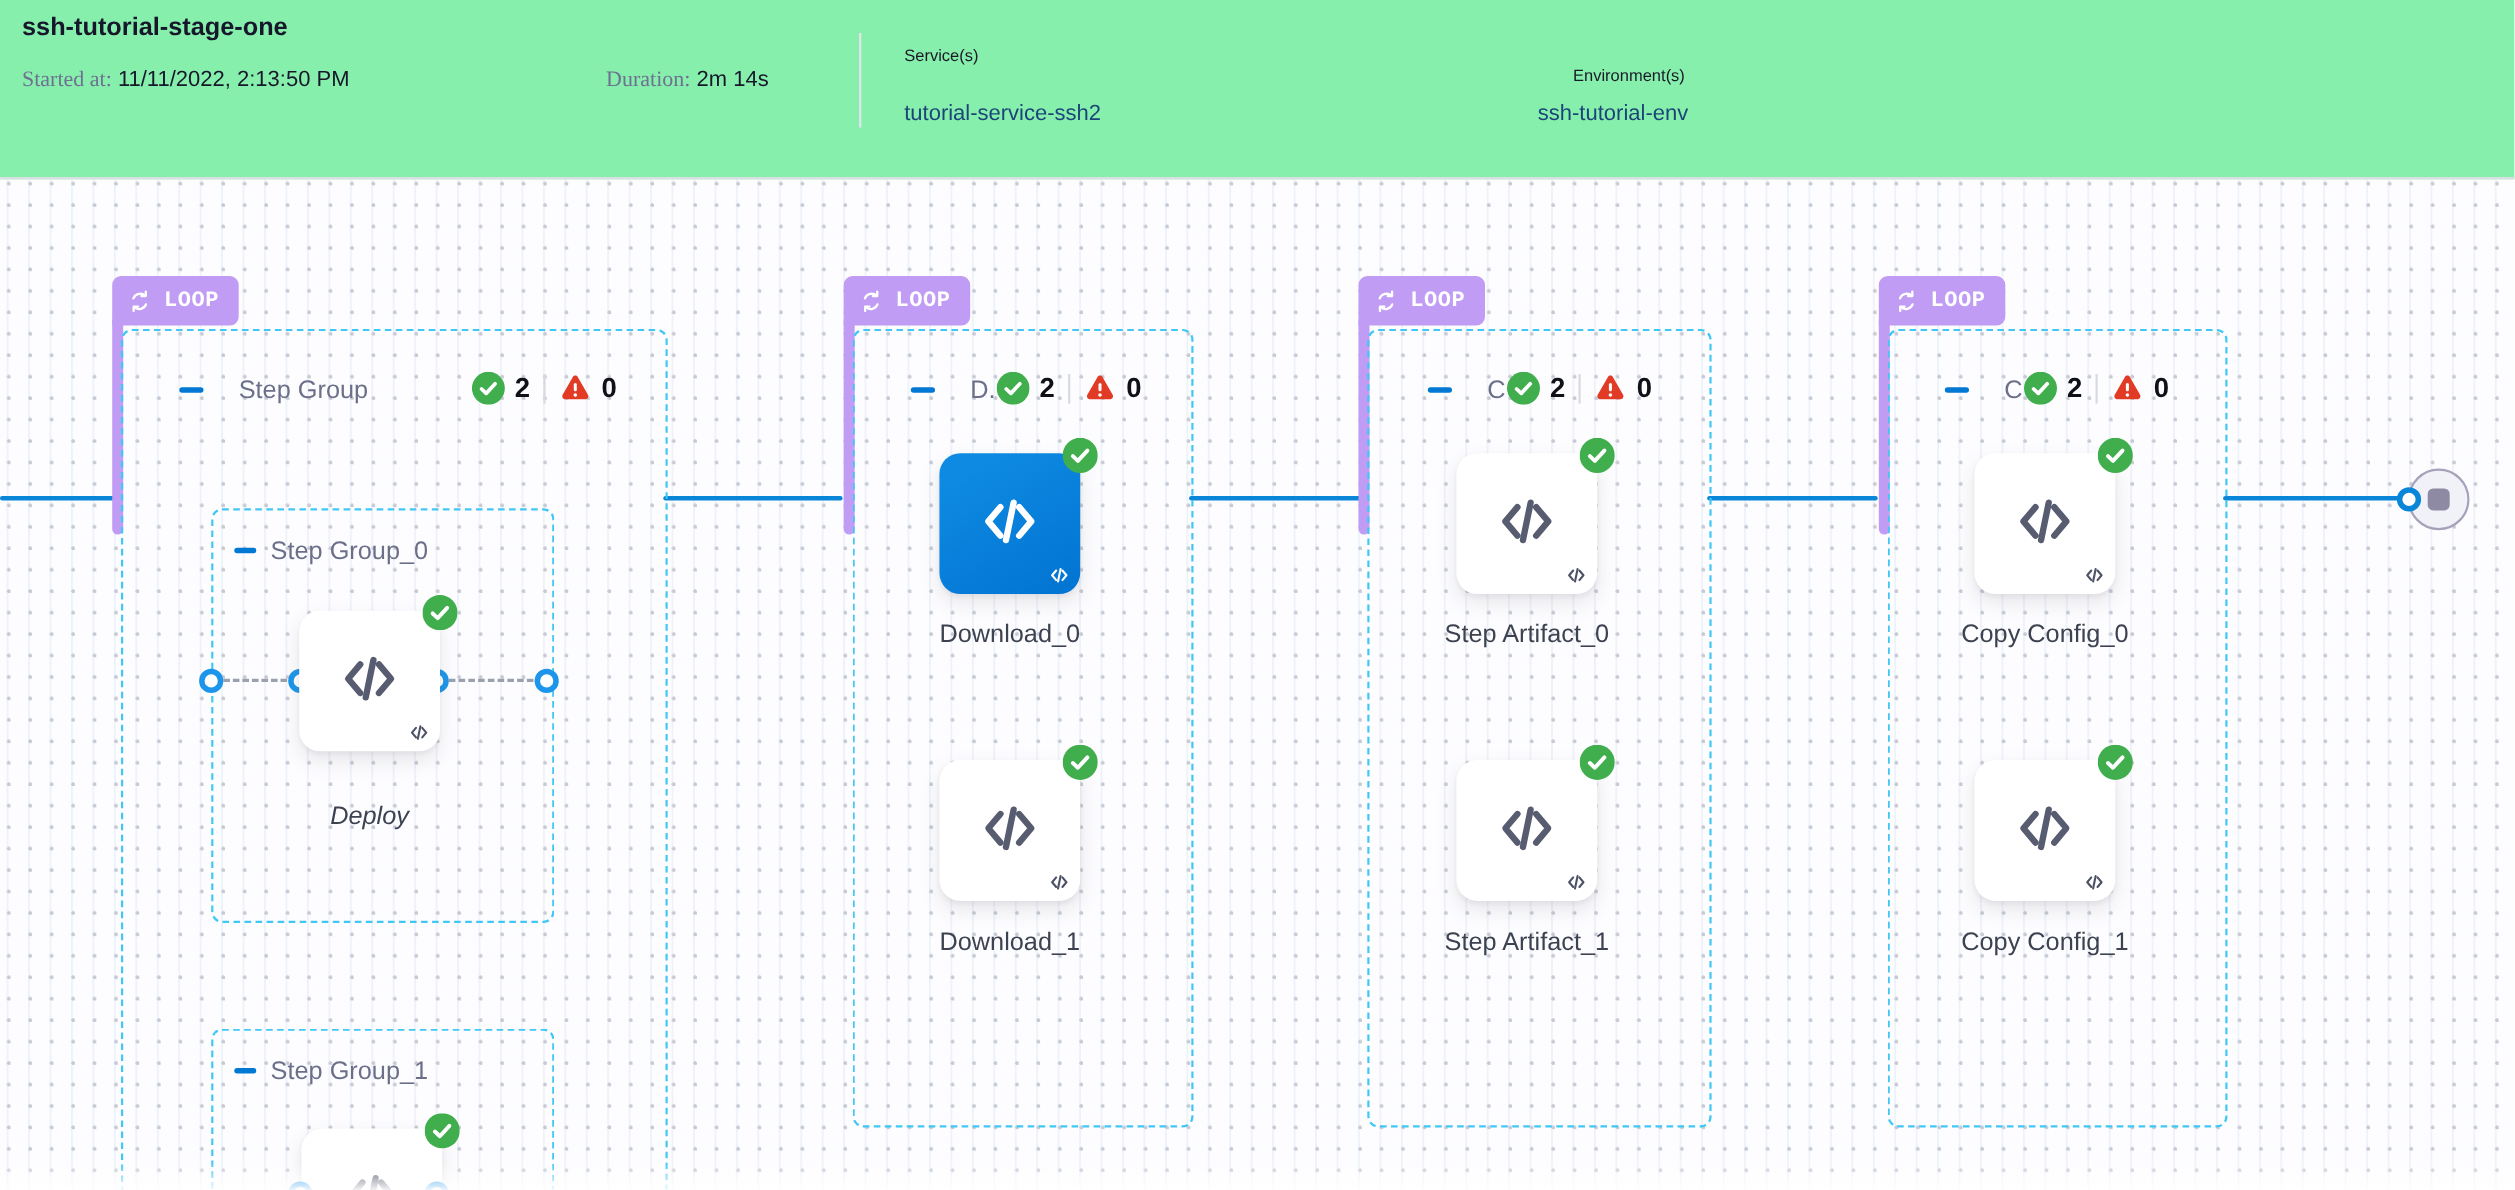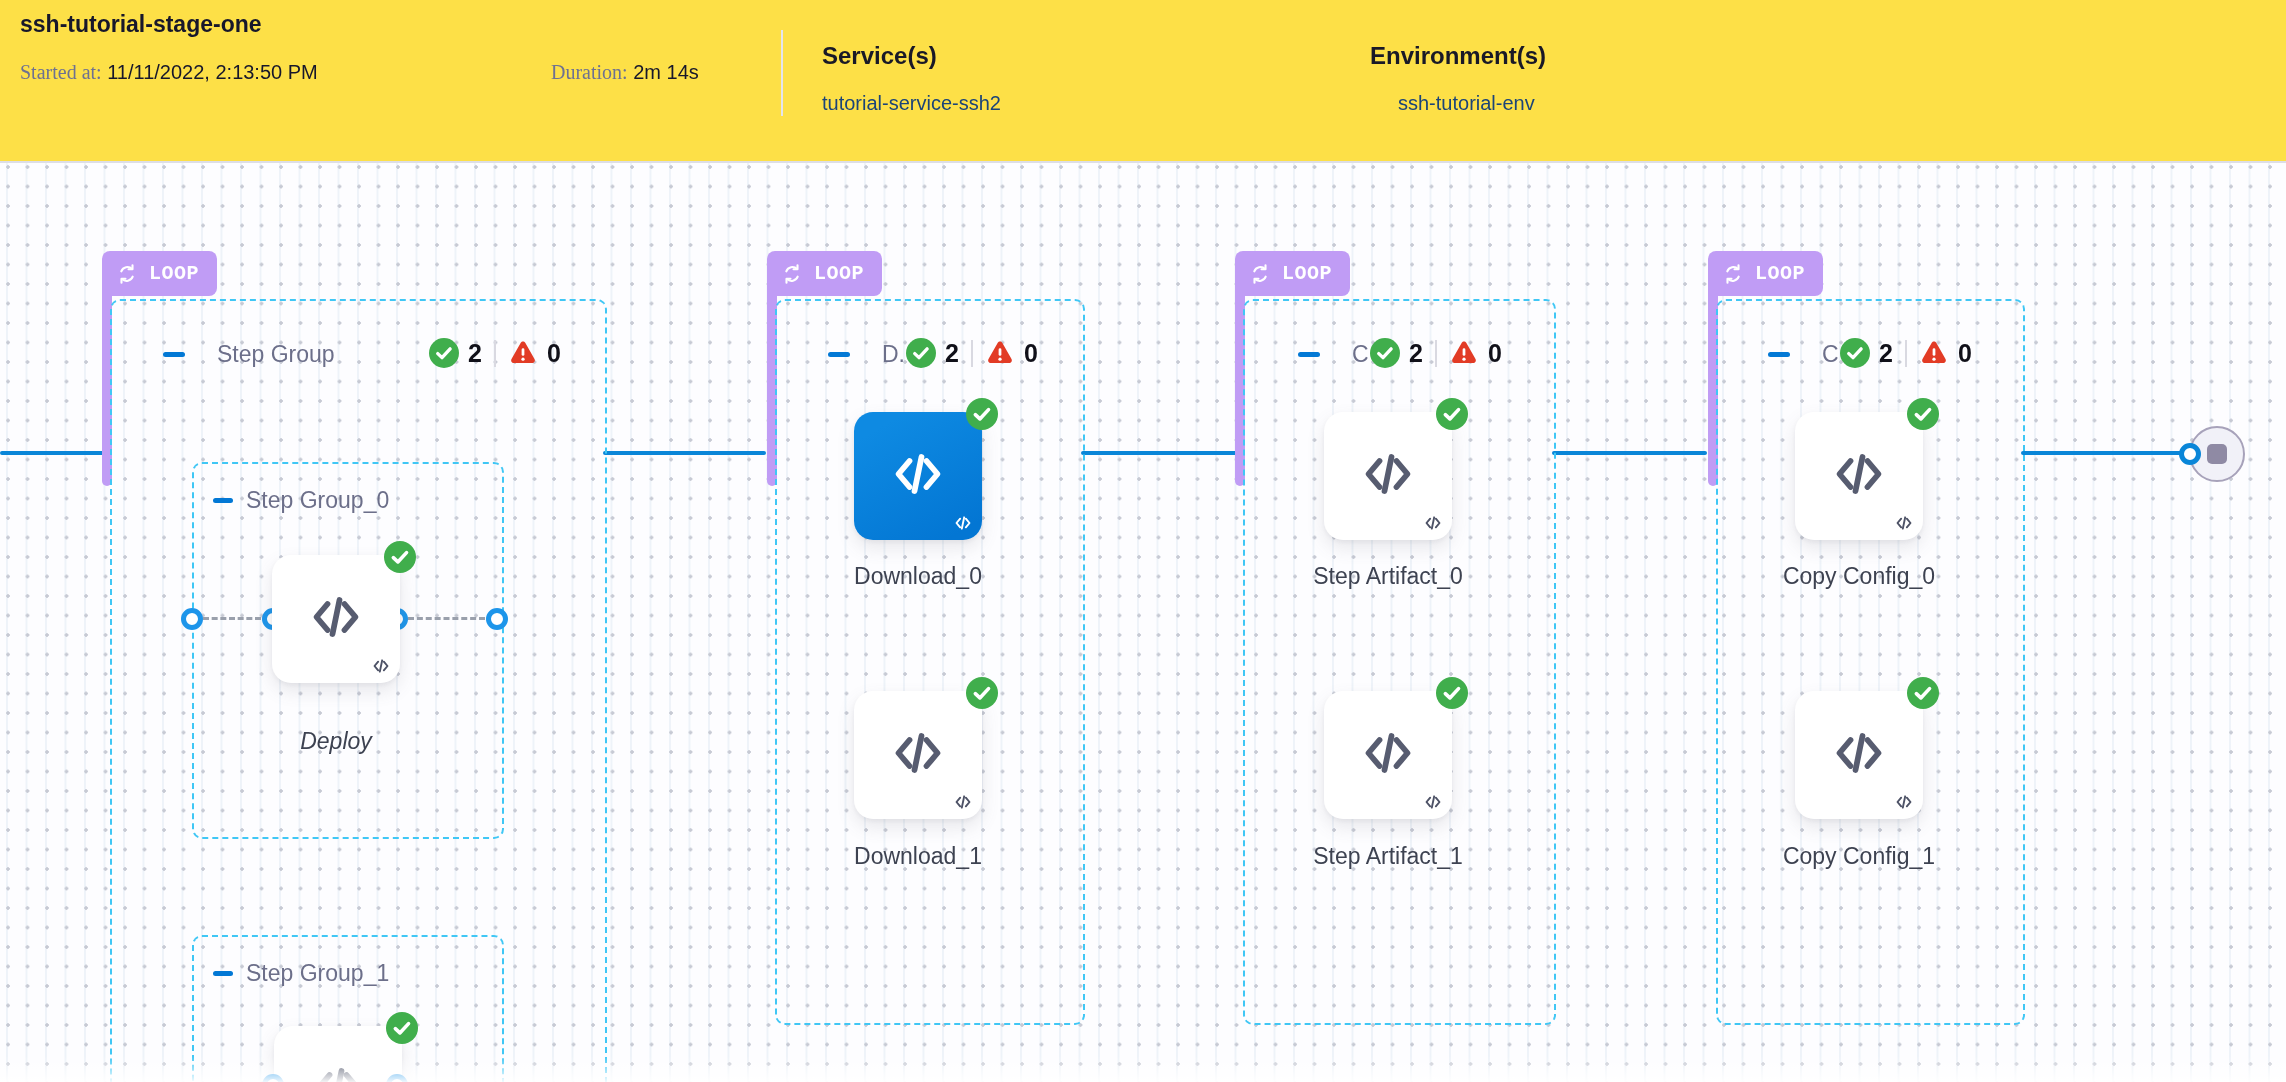--- a/index.html
+++ b/index.html
@@ -5,27 +5,27 @@
   html,body{margin:0;padding:0;background:#fff;}
   #page{
     position:relative;width:2286px;height:1082px;overflow:hidden;
     font-family:"Liberation Sans","DejaVu Sans",sans-serif;
     -webkit-font-smoothing:antialiased;
   }
 
   
   .exec-header{
     position:absolute;left:0;top:0;width:2286px;height:161px;
-    background:#fde047;border-bottom:2px solid #dddee6;z-index:5;
+    background:#86efac;border-bottom:2px solid #dddee6;z-index:5;
   }
   .exec-title{position:absolute;left:20px;top:11px;font-size:23px;font-weight:700;color:#17172b;}
   .meta-line{position:absolute;top:61px;font-size:20px;color:#17172b;white-space:nowrap;}
   .meta-label{color:#6e7191;font-family:Liberation Serif, serif;}
   .v-divider{position:absolute;left:781px;top:30px;width:2px;height:86px;background:#e4e4ec;}
-  .col-label{position:absolute;top:42px;font-size:24px;font-weight:700;color:#191927;}
+  .col-label{position:absolute;top:42px;font-size:15px;font-weight:400;color:#191927;}
   .col-link{position:absolute;top:92px;font-size:20px;color:#1b4478;cursor:pointer;}
 
   
   .canvas{
     position:absolute;left:0;top:163px;width:2286px;height:919px;overflow:hidden;
     background-color:#fdfdff;
     background-image:
       radial-gradient(circle at 2px 2px, #c7cad4 1.5px, transparent 2px),
       linear-gradient(to right, #eef3f9 1.5px, transparent 1.5px);
     background-size:19.5px 19.5px, 19.5px 19.5px;
@@ -91,21 +91,21 @@
       <span class="meta-label">Started at:</span>
       <span>11/11/2022, 2:13:50 PM</span>
     </div>
     <div class="meta-line" style="left:551px;">
       <span class="meta-label">Duration:</span>
       <span>2m 14s</span>
     </div>
     <div class="v-divider"></div>
     <div class="col-label" style="left:822px;">Service(s)</div>
     <div class="col-link" style="left:822px;">tutorial-service-ssh2</div>
-    <div class="col-label" style="left:1370px;">Environment(s)</div>
+    <div class="col-label" style="left:1430px;margin-top:19px;">Environment(s)</div>
     <div class="col-link" style="left:1398px;">ssh-tutorial-env</div>
   </div>
 
   <div class="canvas">
 
     <div class="main-line" style="left:0;width:110px;"></div>
     <div class="main-line" style="left:603px;width:163px;"></div>
     <div class="main-line" style="left:1081px;width:163px;"></div>
     <div class="main-line" style="left:1552px;width:155px;"></div>
     <div class="main-line" style="left:2021px;width:172px;"></div>

